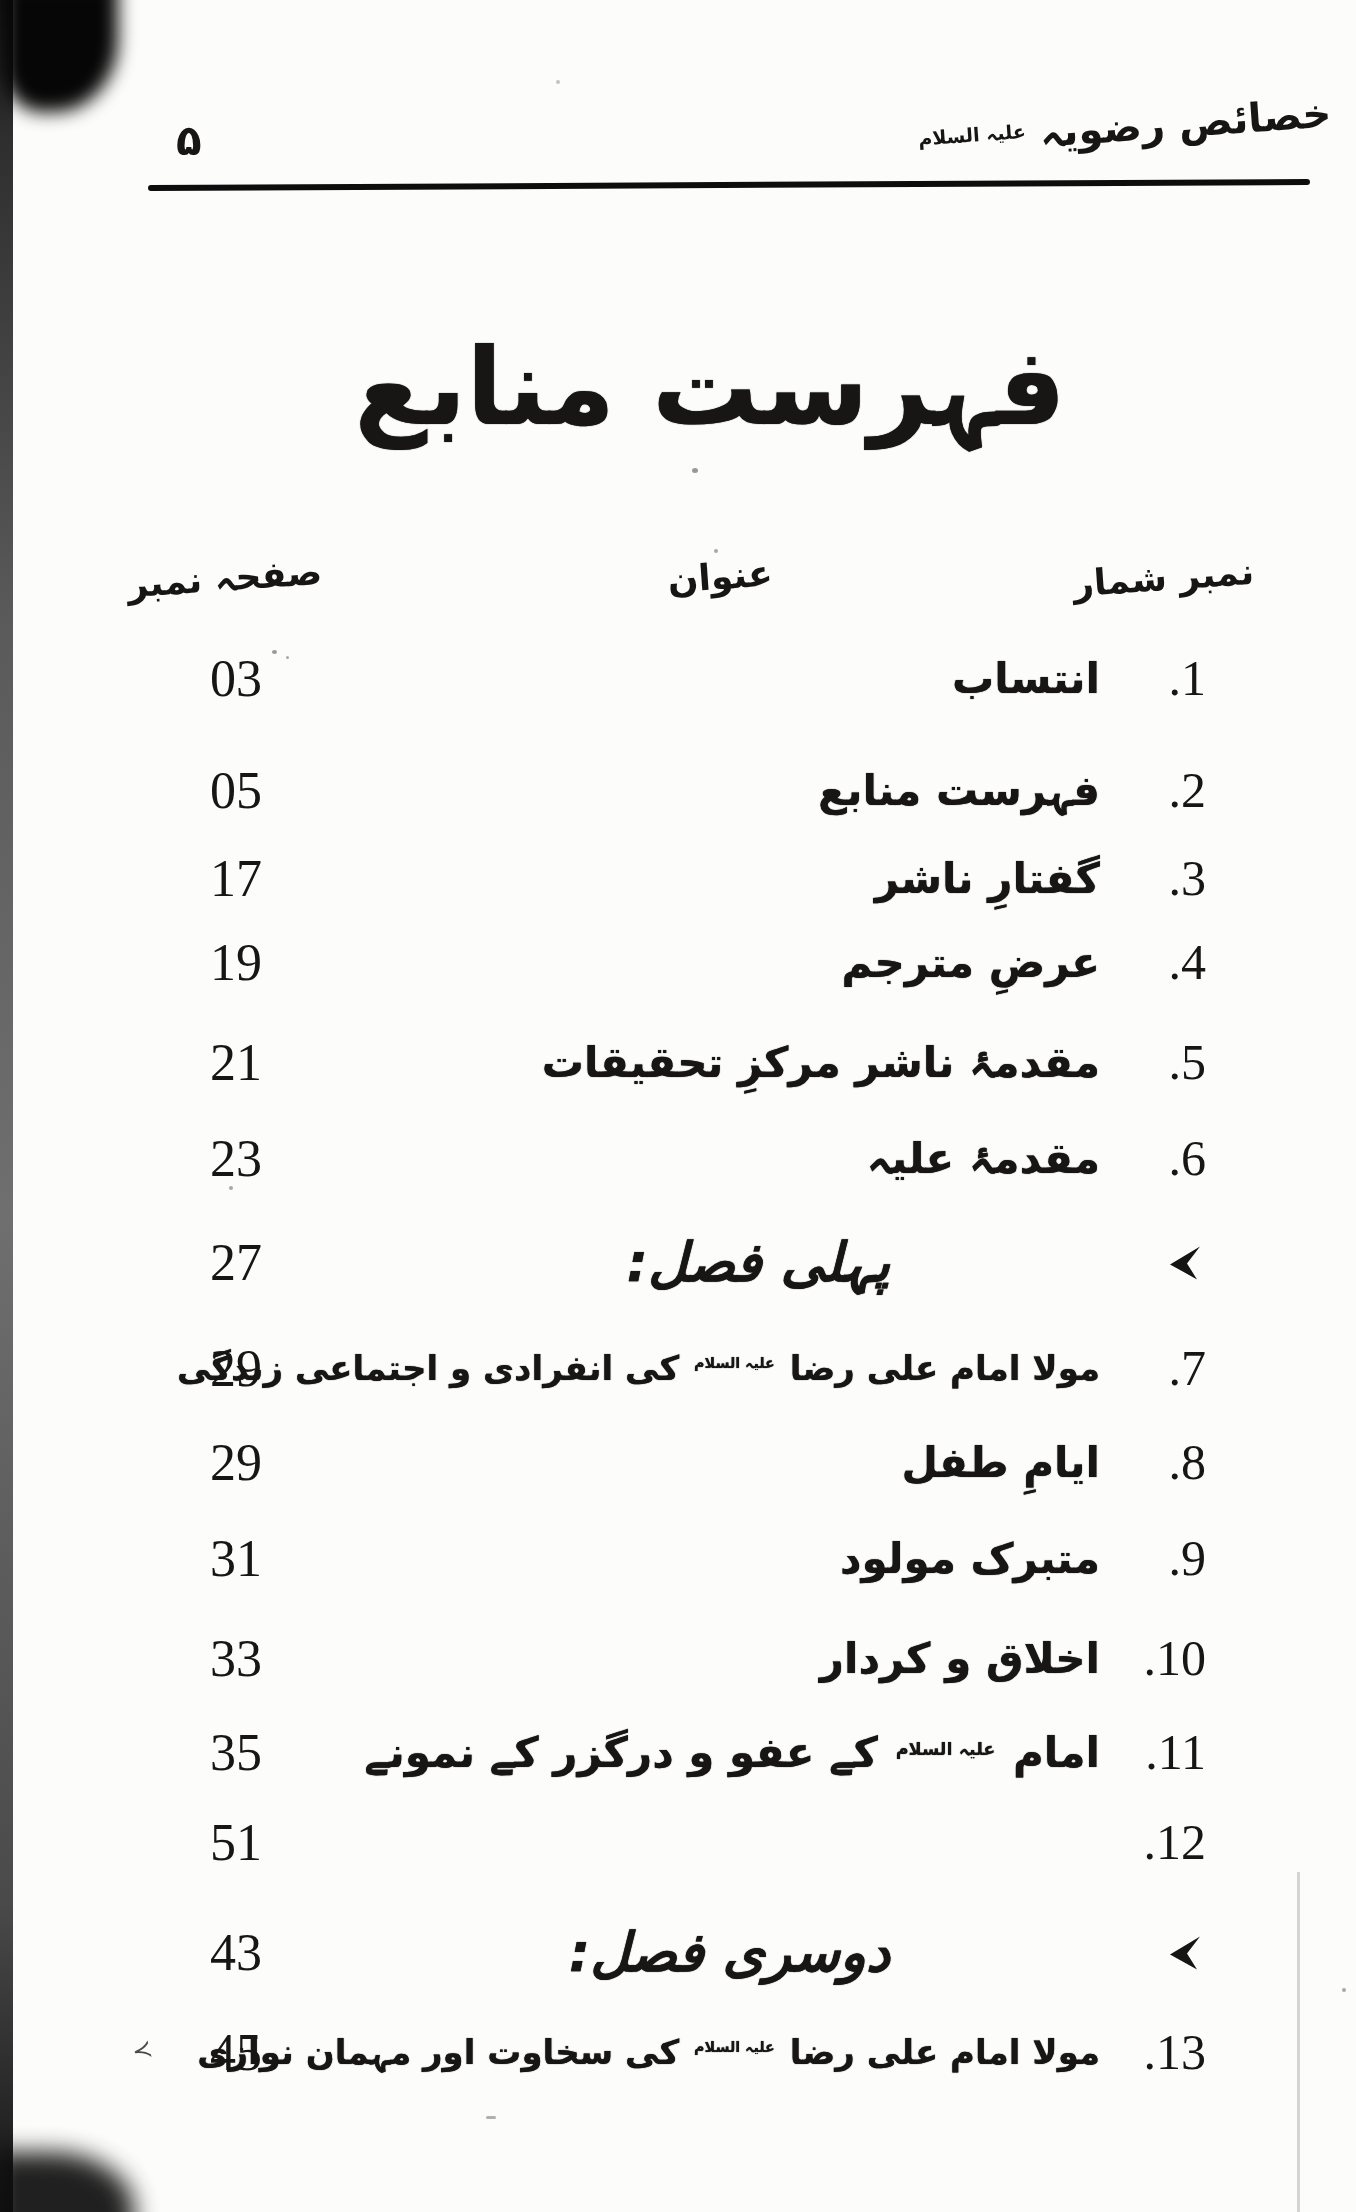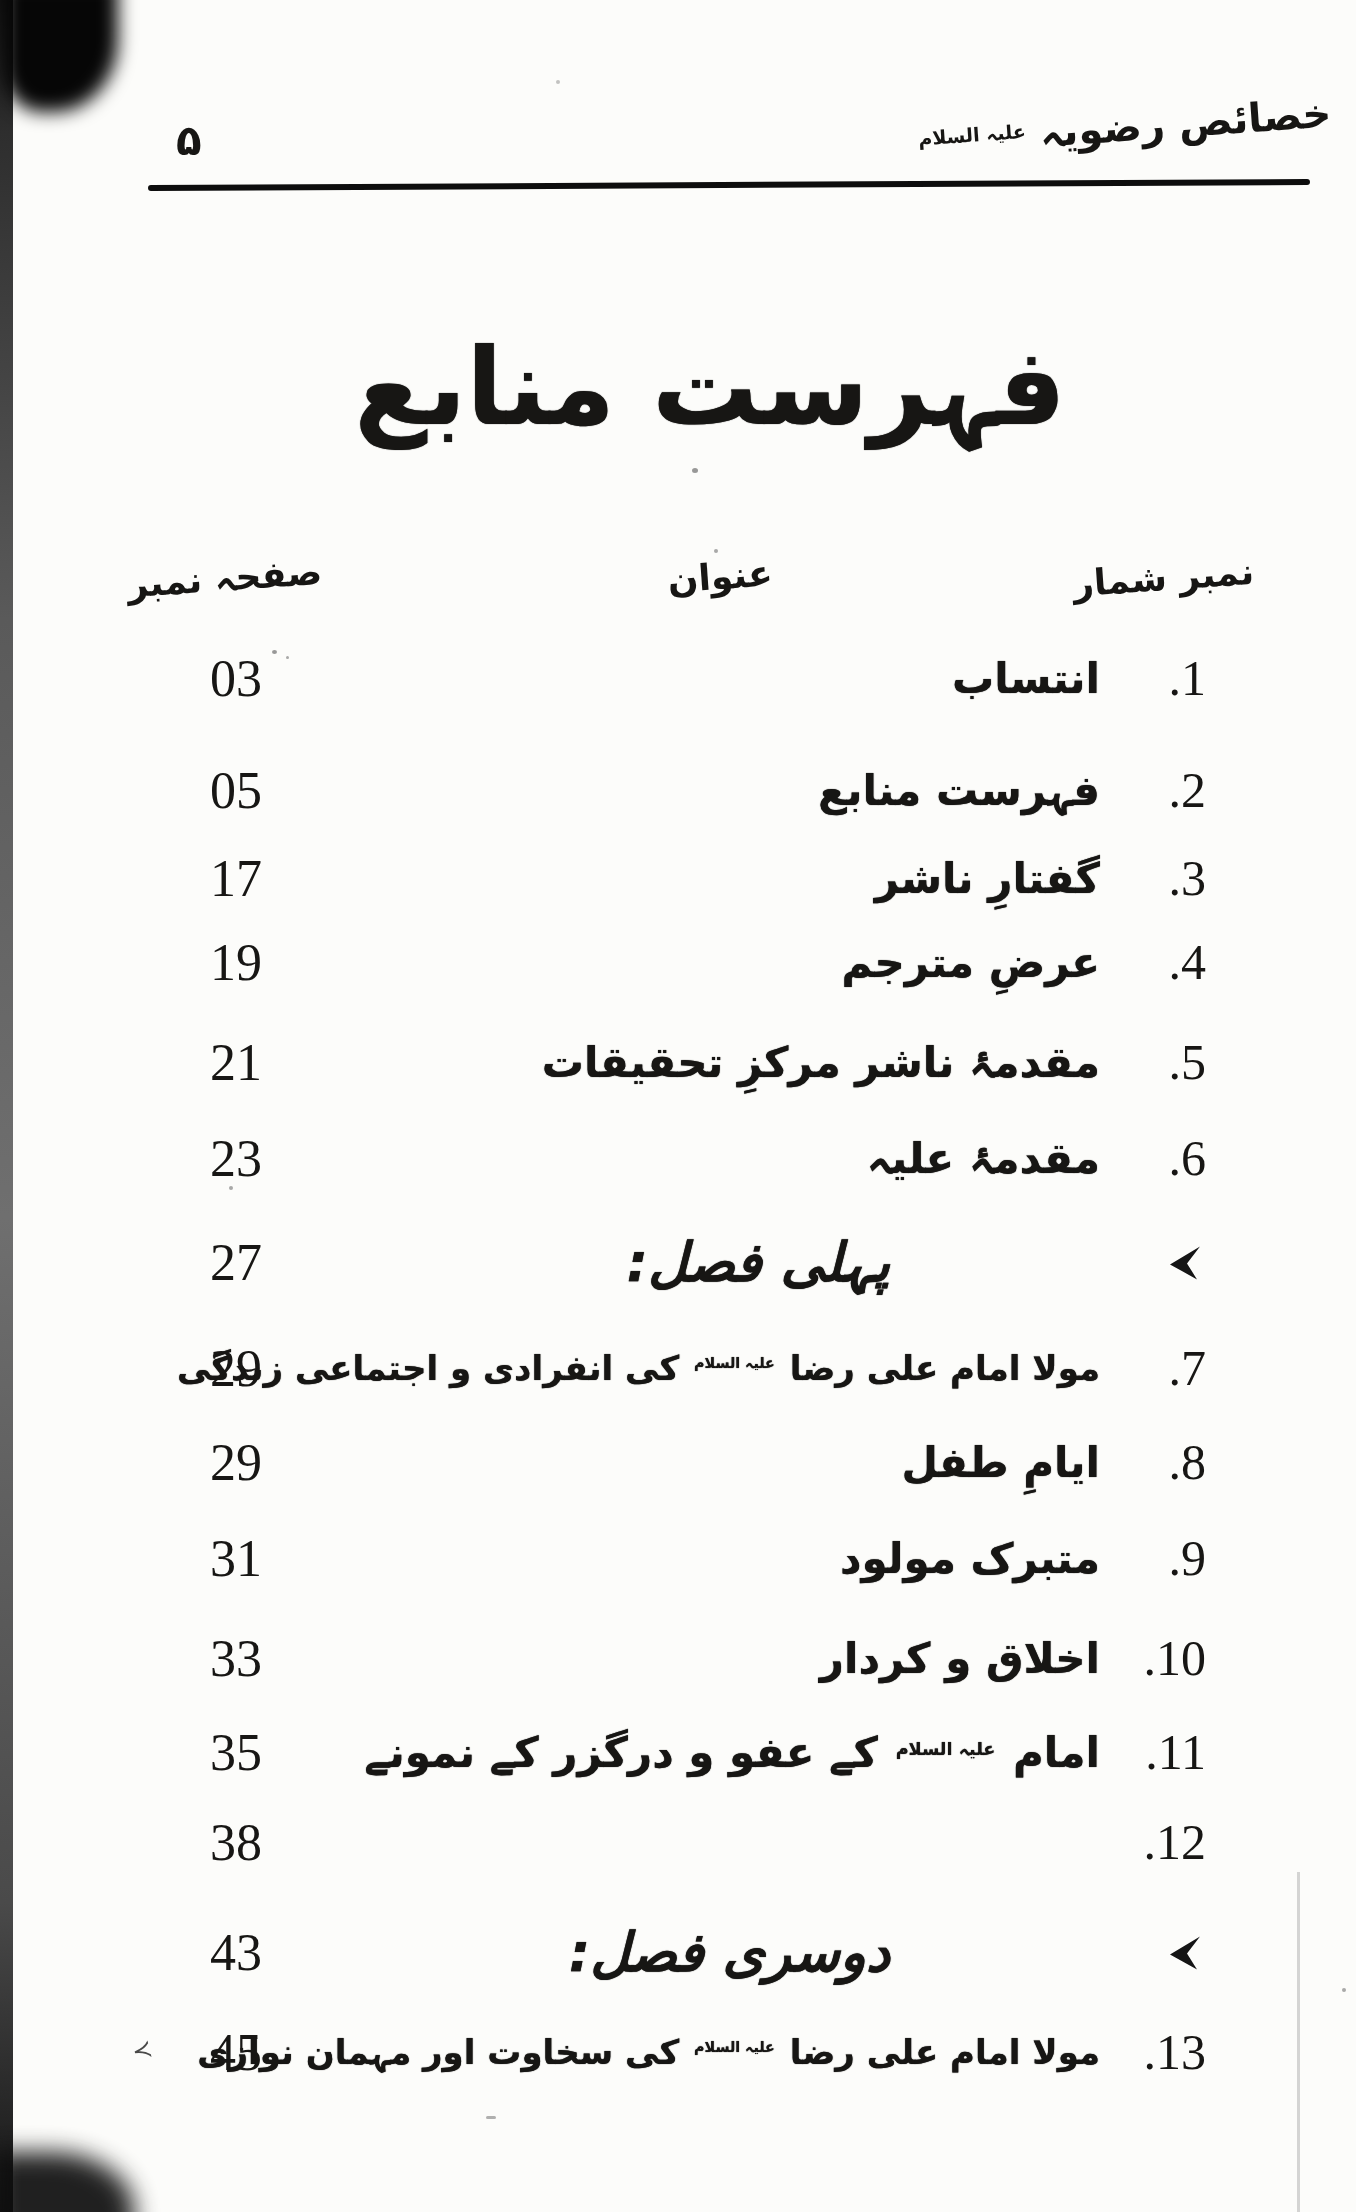--- a/index.html
+++ b/index.html
@@ -139,21 +139,21 @@
         <span class="ttl">اخلاق و کردار</span>
         <span class="pageno num">33</span>
       </div>
       <div class="row item" style="top: 1709px;">
         <span class="serial num">11.</span>
         <span class="ttl">امام <span class="hon">علیہ السلام</span> کے عفو و درگزر کے نمونے</span>
         <span class="pageno num">35</span>
       </div>
       <div class="row item" style="top: 1799px;">
         <span class="serial num">12.</span>
-        <span class="pageno num">38</span>
+        <span class="pageno num">51</span>
       </div>
       <div class="row section" style="top: 1909px;">
         <span class="marker"><svg viewBox="0 0 40 40" width="40" height="40">
             <path d="M36 6 L6 24 L33 39 L23 23 Z" fill="#151515"></path>
           </svg></span>
         <span class="ttl">دوسری فصل:</span>
         <span class="pageno num">43</span>
       </div>
       <div class="row item" style="top: 2009px;">
         <span class="serial num">13.</span>

